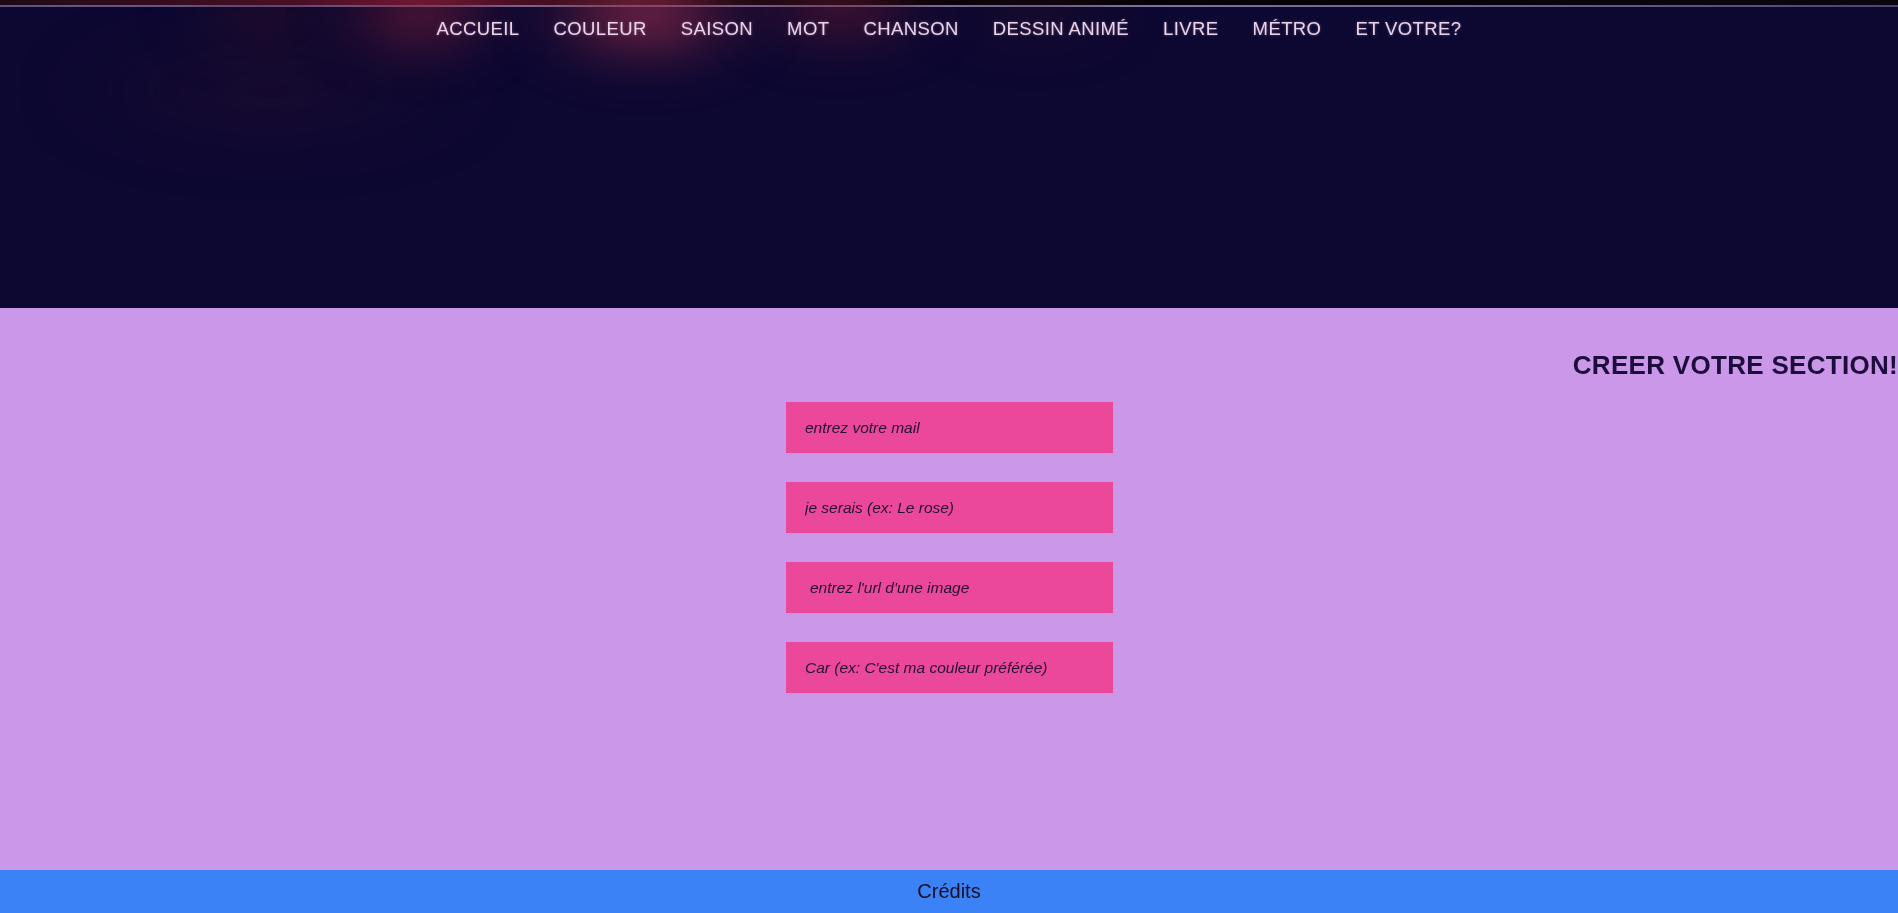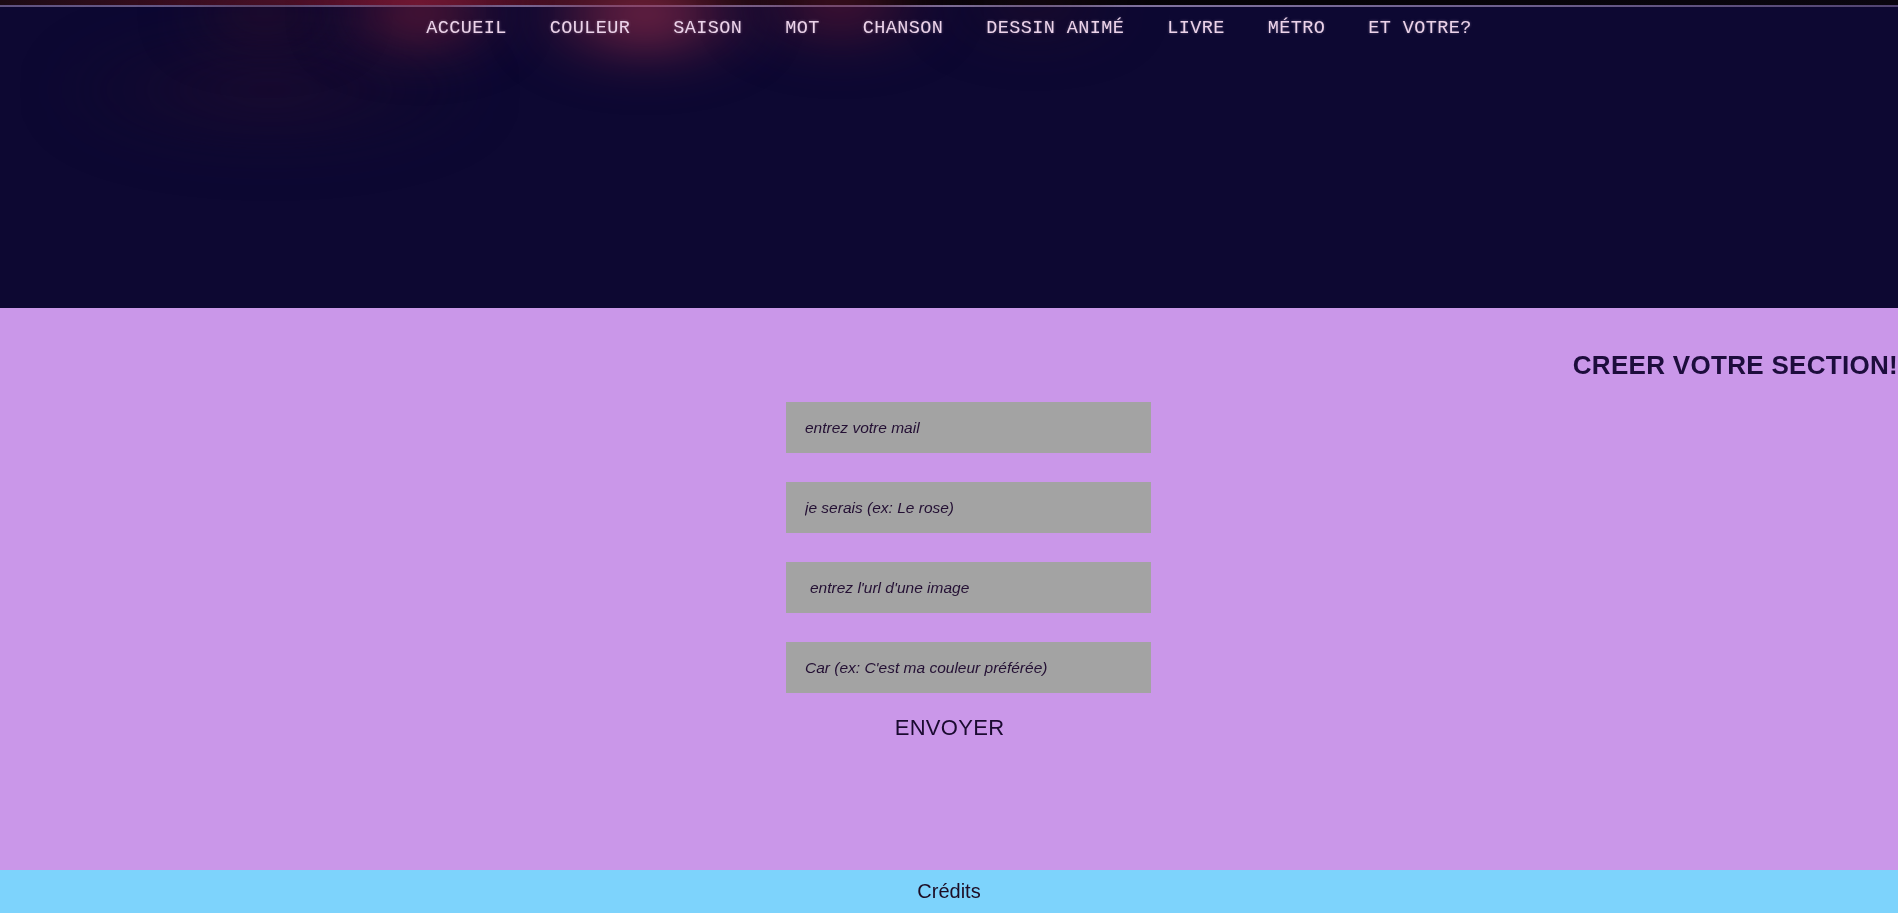--- a/index.html
+++ b/index.html
@@ -41,22 +41,21 @@
   .glow-d { left:180px;  top:-20px; width:170px; height:66px;
             background:radial-gradient(ellipse at center,rgba(74,20,40,.6) 0%,rgba(40,12,30,.26) 52%,rgba(13,8,50,0) 80%); }
   .glow-e { left:940px;  top:-30px; width:190px; height:70px;
             background:radial-gradient(ellipse at center,rgba(58,16,36,.5) 0%,rgba(30,10,26,.2) 52%,rgba(13,8,50,0) 80%); }
   .glow-f { left:60px;   top:30px;  width:420px; height:120px;
             background:radial-gradient(ellipse at center,rgba(40,14,46,.55) 0%,rgba(22,10,40,.2) 55%,rgba(13,8,50,0) 82%); }
 
   .nav {
     position:absolute; left:0; top:18px; width:1898px;
     display:flex; justify-content:center; align-items:center;
-    gap:9px;
-    font-family:Liberation Mono, monospace;
+    gap:0;
   }
   .nav-item {
     color:#ecd3ea;
     font-size:18.5px;
     letter-spacing:.4px;
     padding:0 17px;
     white-space:nowrap;
     text-decoration:none;
     cursor:pointer;
     text-shadow:0 0 3px rgba(236,211,234,.35);
@@ -74,22 +73,22 @@
     font-size:26px;
     color:#1d0d3c;
     letter-spacing:.3px;
   }
   .form {
     position:absolute; left:786px; top:94px;
     width:327px;
   }
   .field {
     display:block;
-    width:365px; height:51px;
-    background:#a3a3a3;
+    width:327px; height:51px;
+    background:#ec4899;
     border:none; outline:none;
     margin-bottom:29px;
     padding:0 0 0 19px;
     font-family:"Liberation Sans", sans-serif;
     font-size:15.5px;
     font-style:italic;
     color:#241034;
   }
   .field::placeholder {
     color:#241034;
@@ -109,21 +108,21 @@
     letter-spacing:.3px;
     cursor:pointer;
     text-align:center;
     padding:0;
   }
 
   
   .footer {
     position:absolute; left:0; top:870px;
     width:1898px; height:43px;
-    background:#7dd3fc;
+    background:#3b82f6;
     display:flex; align-items:center; justify-content:center;
   }
   .footer-link {
     font-size:20px;
     color:#1d0d24;
     text-decoration:none;
     cursor:pointer;
   }
 </style>
 </head>
@@ -155,21 +154,20 @@
   </div>
 
   <div class="section">
     <h2 class="section-title">CREER VOTRE SECTION!</h2>
 
     <form class="form">
       <input class="field" type="text" placeholder="entrez votre mail" style="">
       <input class="field" type="text" placeholder="je serais (ex: Le rose)" style="">
       <input class="field indent" type="text" placeholder="entrez l'url d'une image" style="">
       <input class="field" type="text" placeholder="Car (ex: C'est ma couleur préférée)" style="">
-      <button class="submit" type="submit">ENVOYER</button>
     </form>
   </div>
 
   <div class="footer">
     <a class="footer-link" href="#">Crédits</a>
   </div>
 
 </div>
 
 </body></html>

